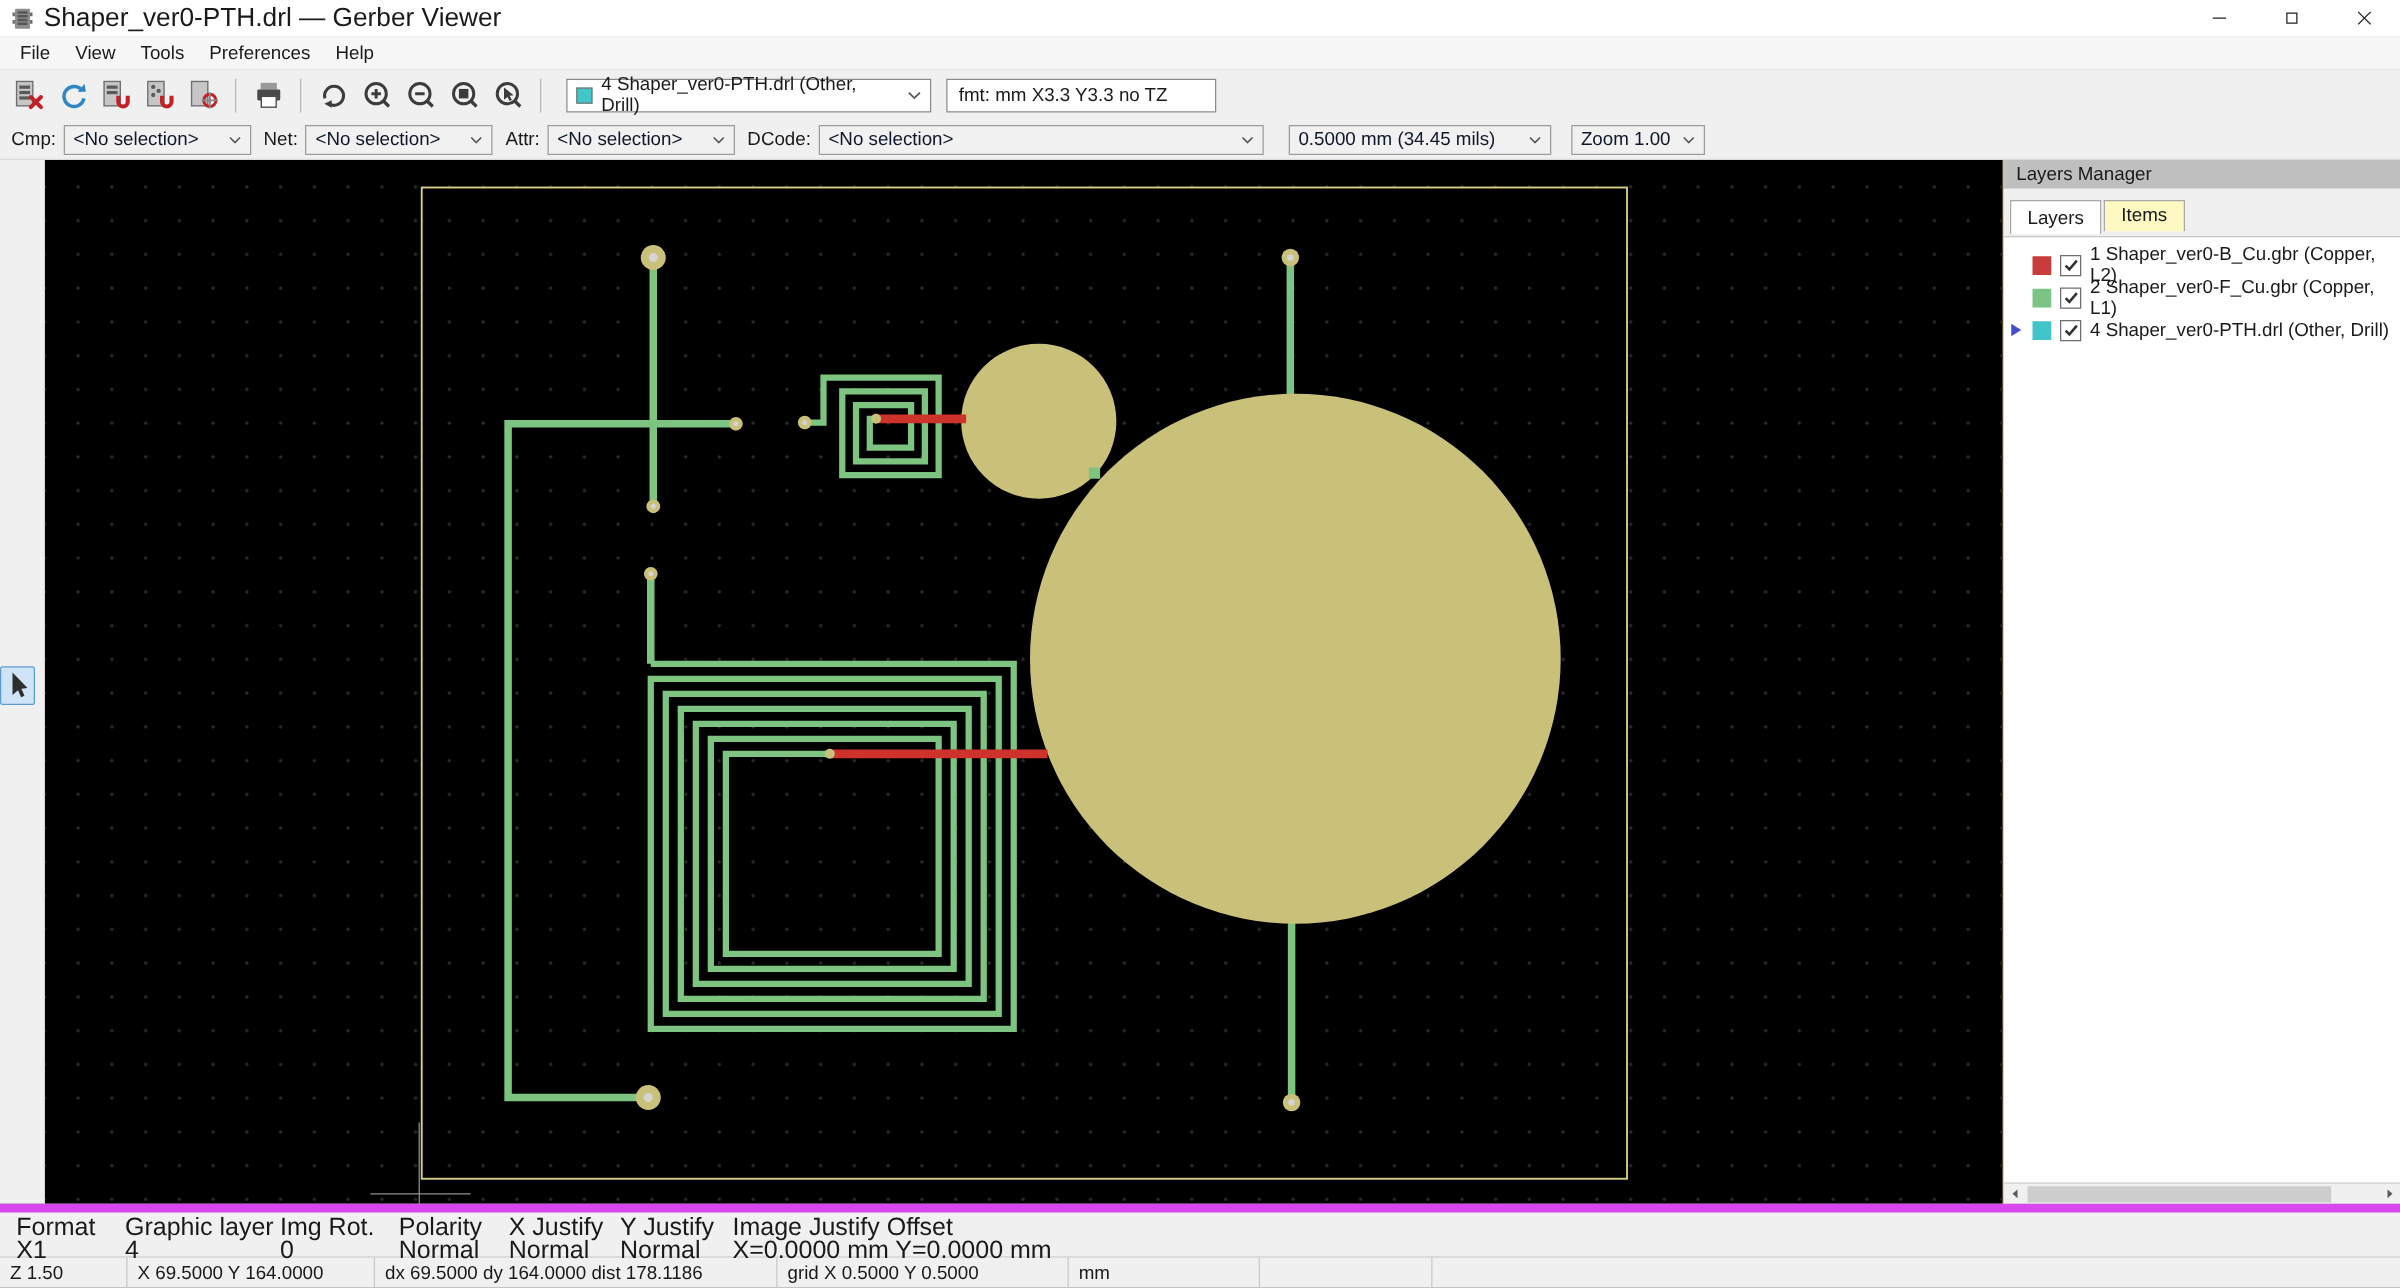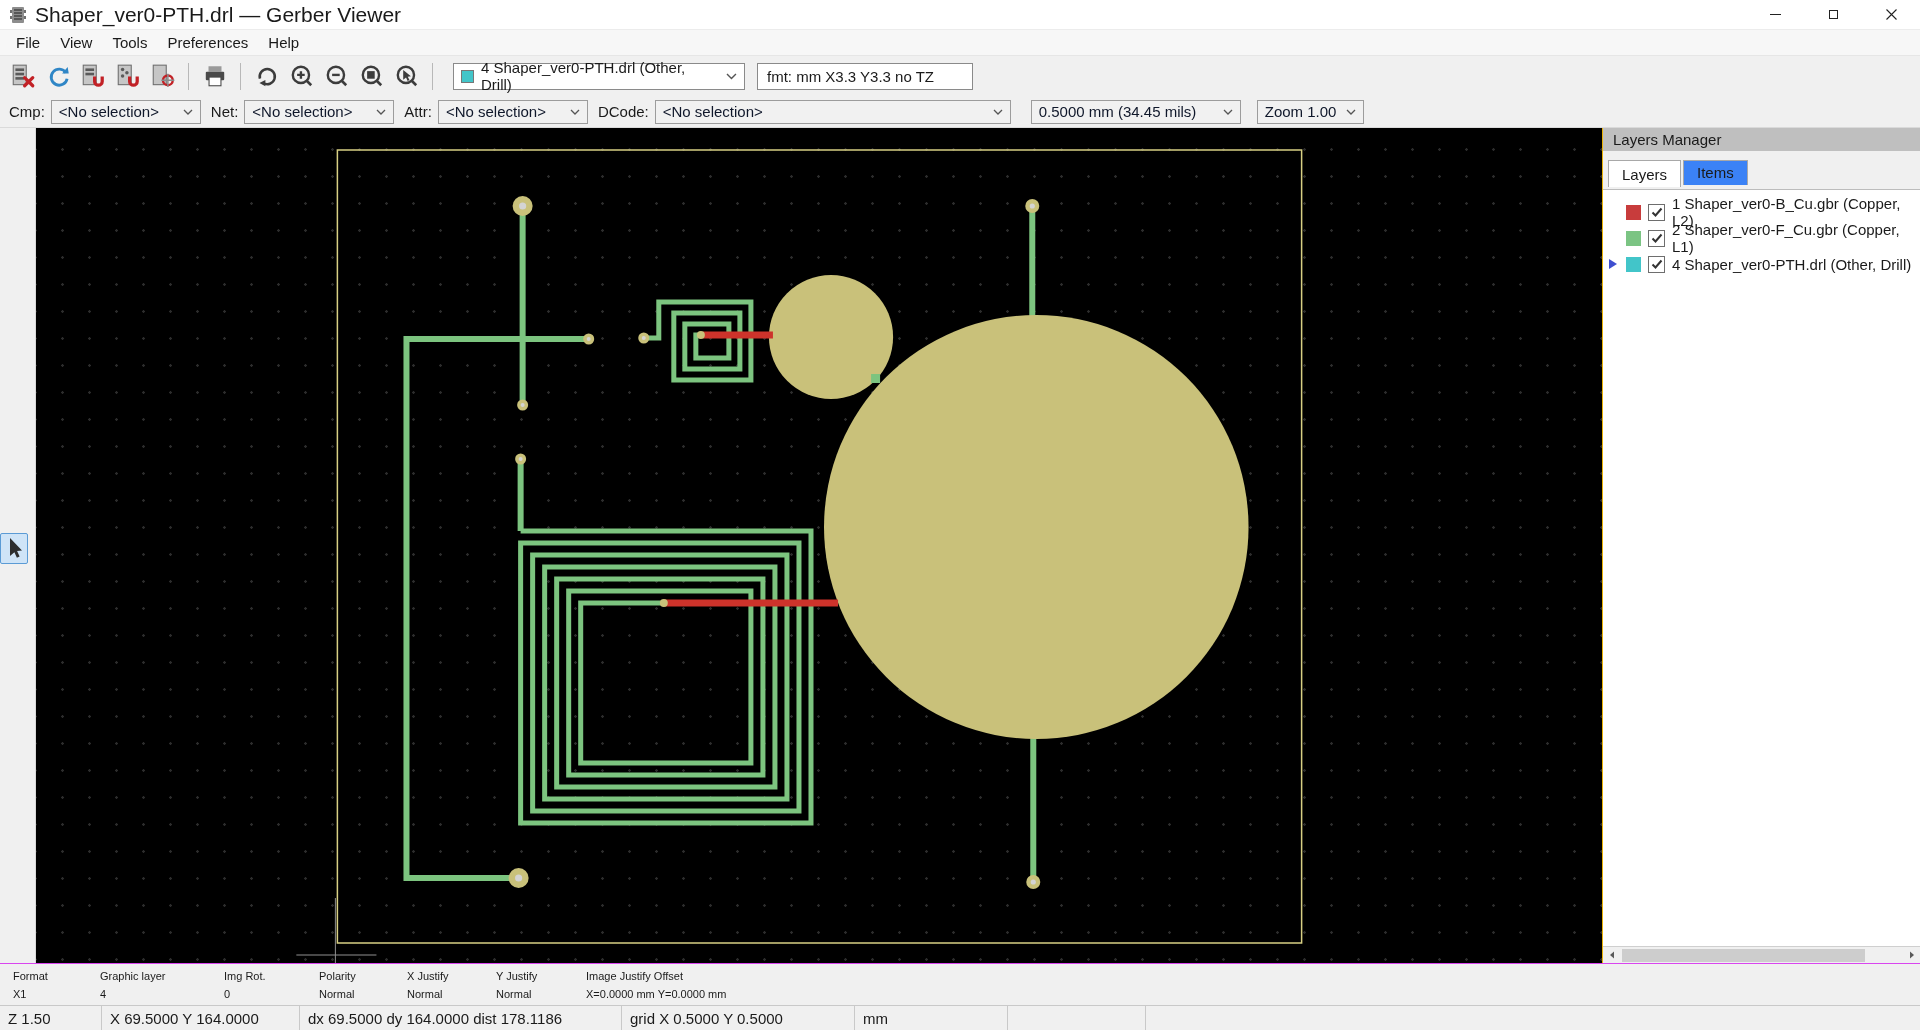--- a/index.html
+++ b/index.html
@@ -50,35 +50,35 @@
   .cuB{stroke:var(--copper-back);stroke-width:7;fill:none}
   .drillF{fill:var(--drill)}
   .outlineR{stroke:var(--outline);stroke-width:1.5;fill:none}
   .padC{fill:#d4d4d4}
   .sheet{stroke:#8f8f8f;stroke-width:1;fill:none}
 
   
   .right-panel{width:318px;background:#fff;border-left:1px solid #eab308;display:flex;flex-direction:column}
   .panel-header{height:23px;background:#bfbfbf;display:flex;align-items:center;padding-left:10px;font-size:15px}
   .tabs{display:flex;align-items:center;background:#f0f0f0;height:39px;padding:4px 0 0 5px;border-bottom:1px solid #bcbcbc}
-  .tab{padding:3px 13px 4px;font-size:15px;border:1px solid #a8a8a8;border-bottom:none;background:#3b82f6;margin-right:2px}
+  .tab{padding:3px 13px 4px;font-size:15px;border:1px solid #a8a8a8;border-bottom:none;background:#fef9c3;margin-right:2px}
   .tab.active{background:#fff;padding-top:5px;position:relative;top:1px}
   .layer-list{flex:1;background:#fff;padding-top:9px}
   .layer-row{display:flex;align-items:center;height:26px;padding-left:5px;gap:7px;font-size:15px}
   .cur-arrow{width:11px;height:12px;flex:0 0 auto}
   .cur-arrow svg{visibility:hidden}
   .layer-row.current .cur-arrow svg{visibility:visible}
   .swatch{width:15px;height:15px;flex:0 0 auto}
   .cbox{width:17px;height:17px;border:1px solid #6e6e6e;background:#fff;display:flex;align-items:center;justify-content:center;flex:0 0 auto}
   .hscroll{height:17px;background:#f0f0f0;border-top:1px solid #cfcfcf;display:flex;align-items:center}
   .scroll-btn{width:17px;height:17px;display:flex;align-items:center;justify-content:center}
   .scroll-thumb{height:13px;background:#cdcdcd;flex:0 0 calc(100% - 74px);margin-left:2px}
 
   
-  .status-panel{height:42px;background:#f0f0f0;border-top:1px solid #d946ef;position:relative;font-size:11px}
+  .status-panel{height:42px;background:#f0f0f0;border-top:7px solid #d946ef;position:relative;font-size:20px}
   .sfield{position:absolute;top:3px;line-height:18px;white-space:nowrap}
   .status-bar{height:25px;background:#f0f0f0;border-top:1px solid #c9c9c9;display:flex;align-items:stretch;font-size:15px}
   .scell{display:flex;align-items:center;padding-left:8px;border-right:1px solid #c9c9c9;white-space:nowrap;overflow:hidden}
   .sc0{width:584px}.sc1{width:102px}.sc2{width:198px}.sc3{width:322px}.sc4{width:233px}.sc5{width:153px}.sc6{width:138px}.sc7{flex:1;border-right:none}
 </style>
 </head>
 <body>
 
 <div class="titlebar">
   <span>

